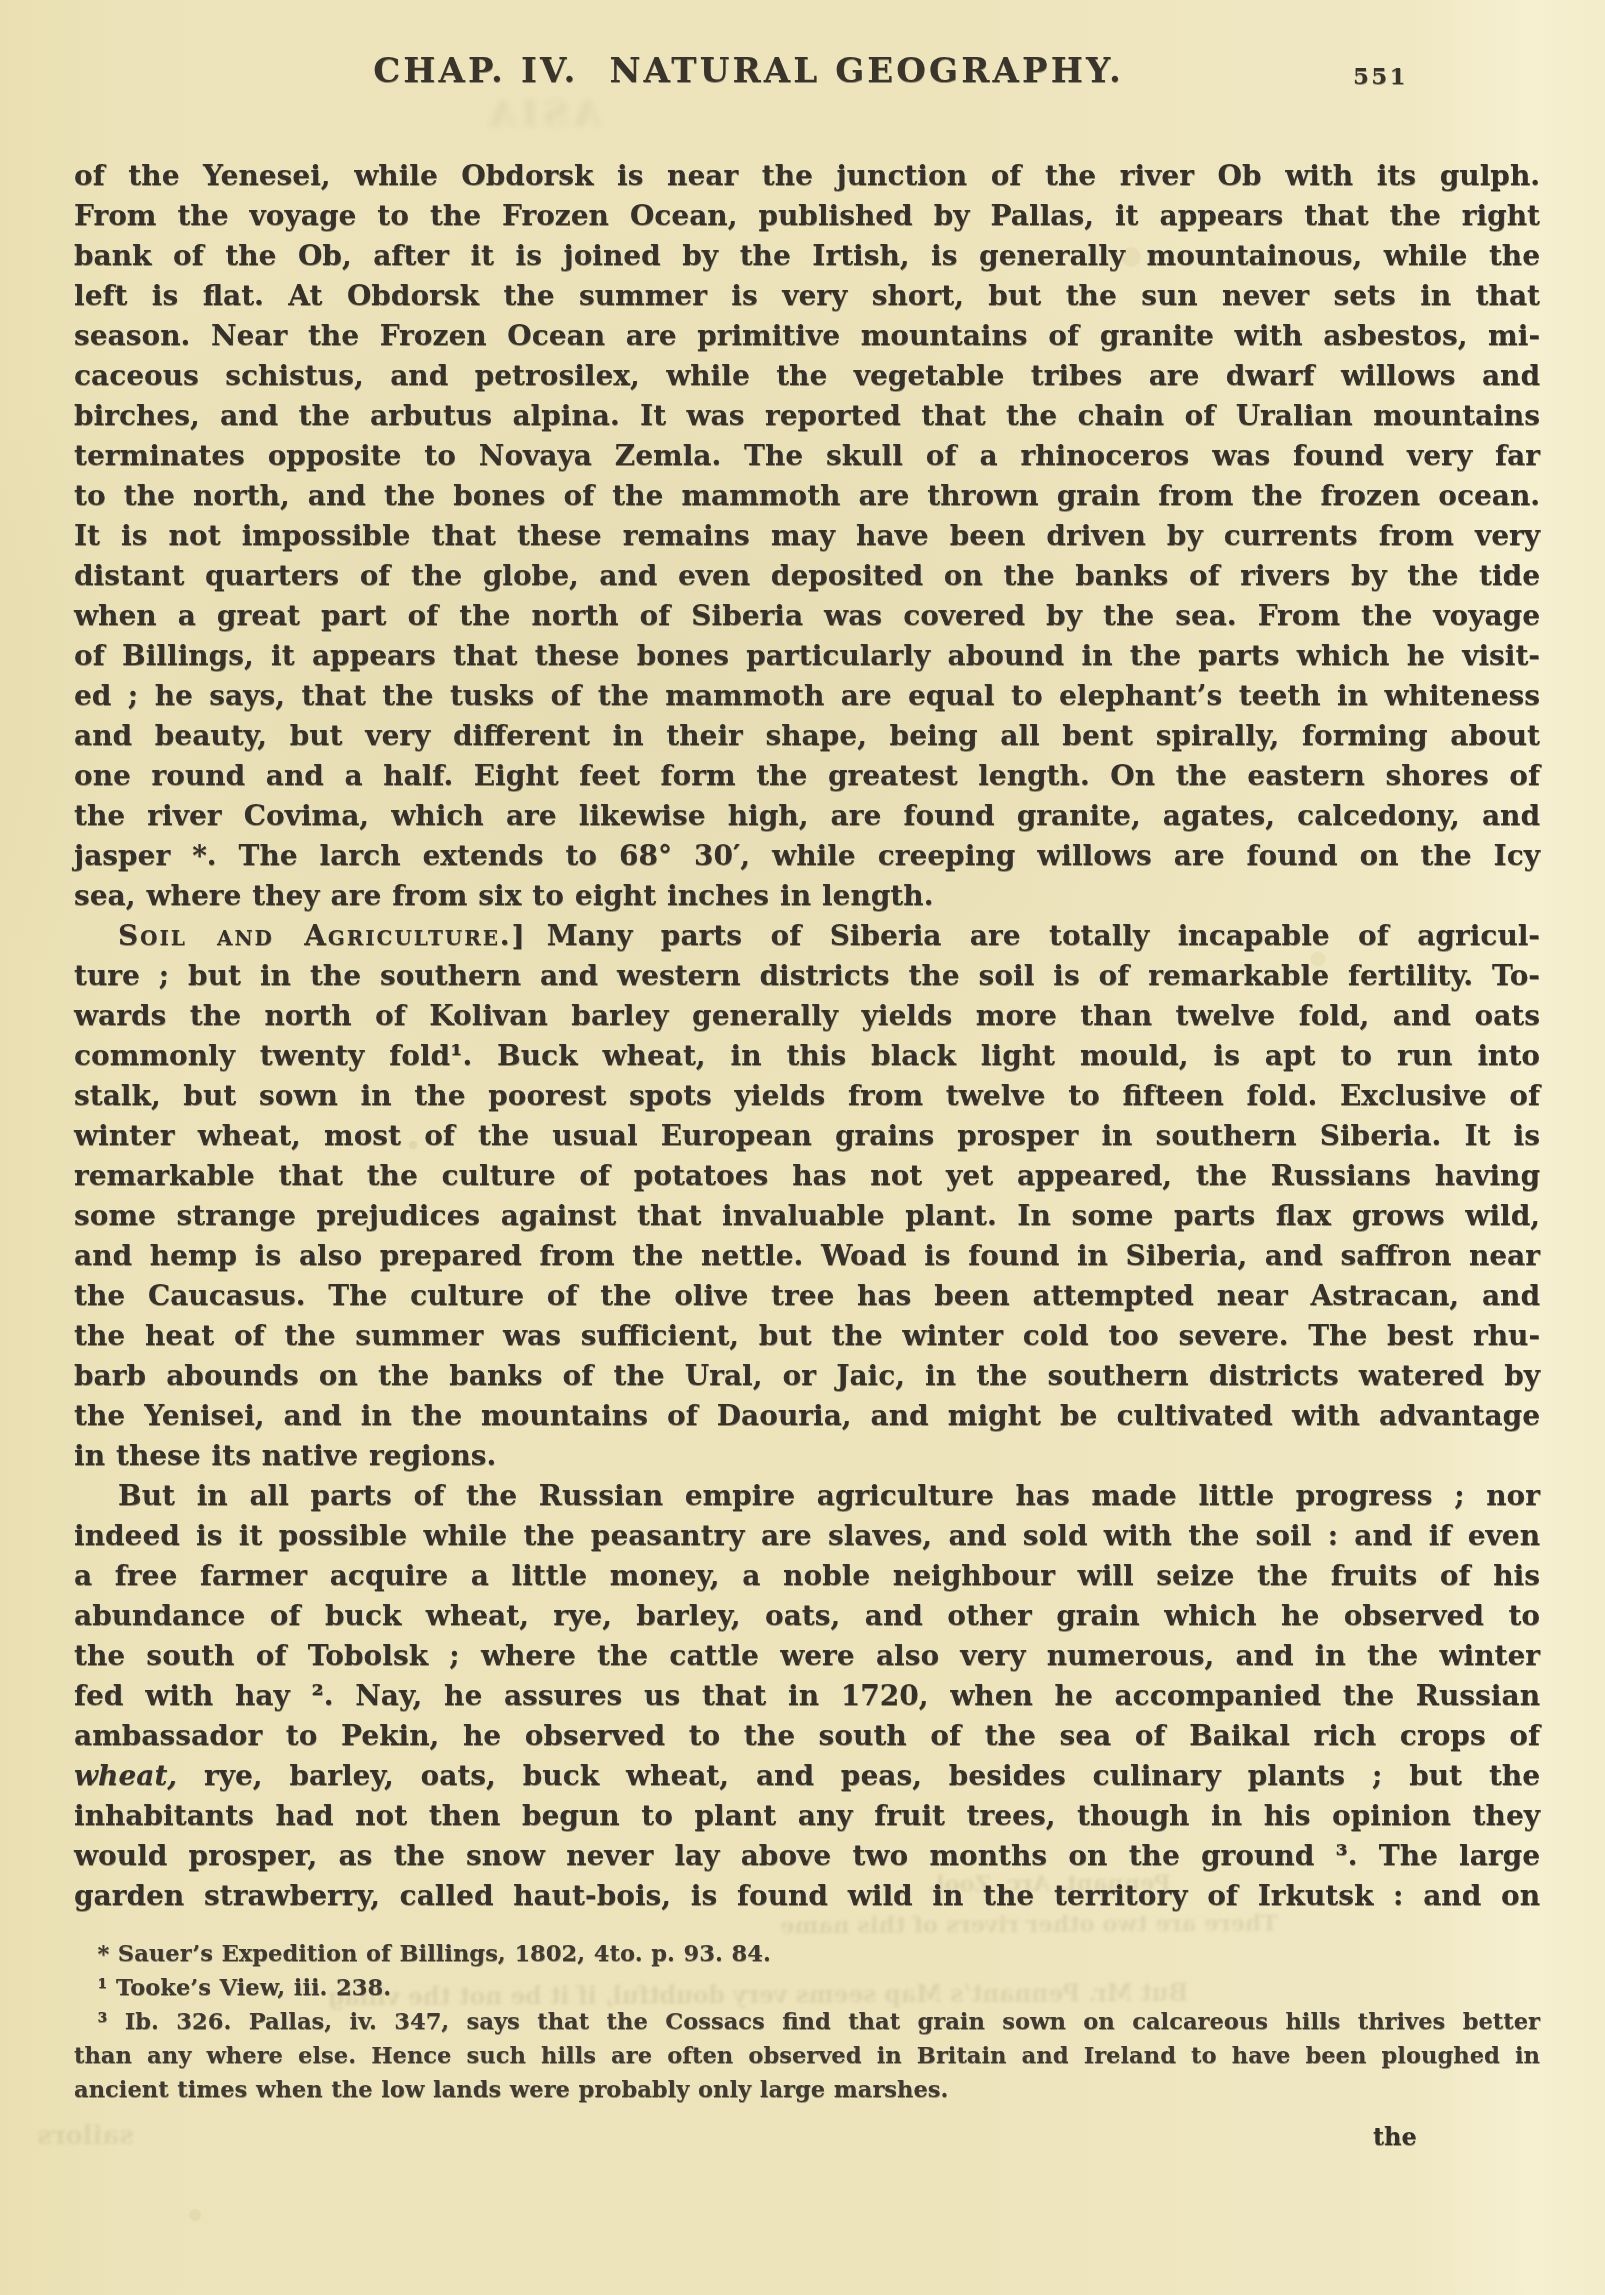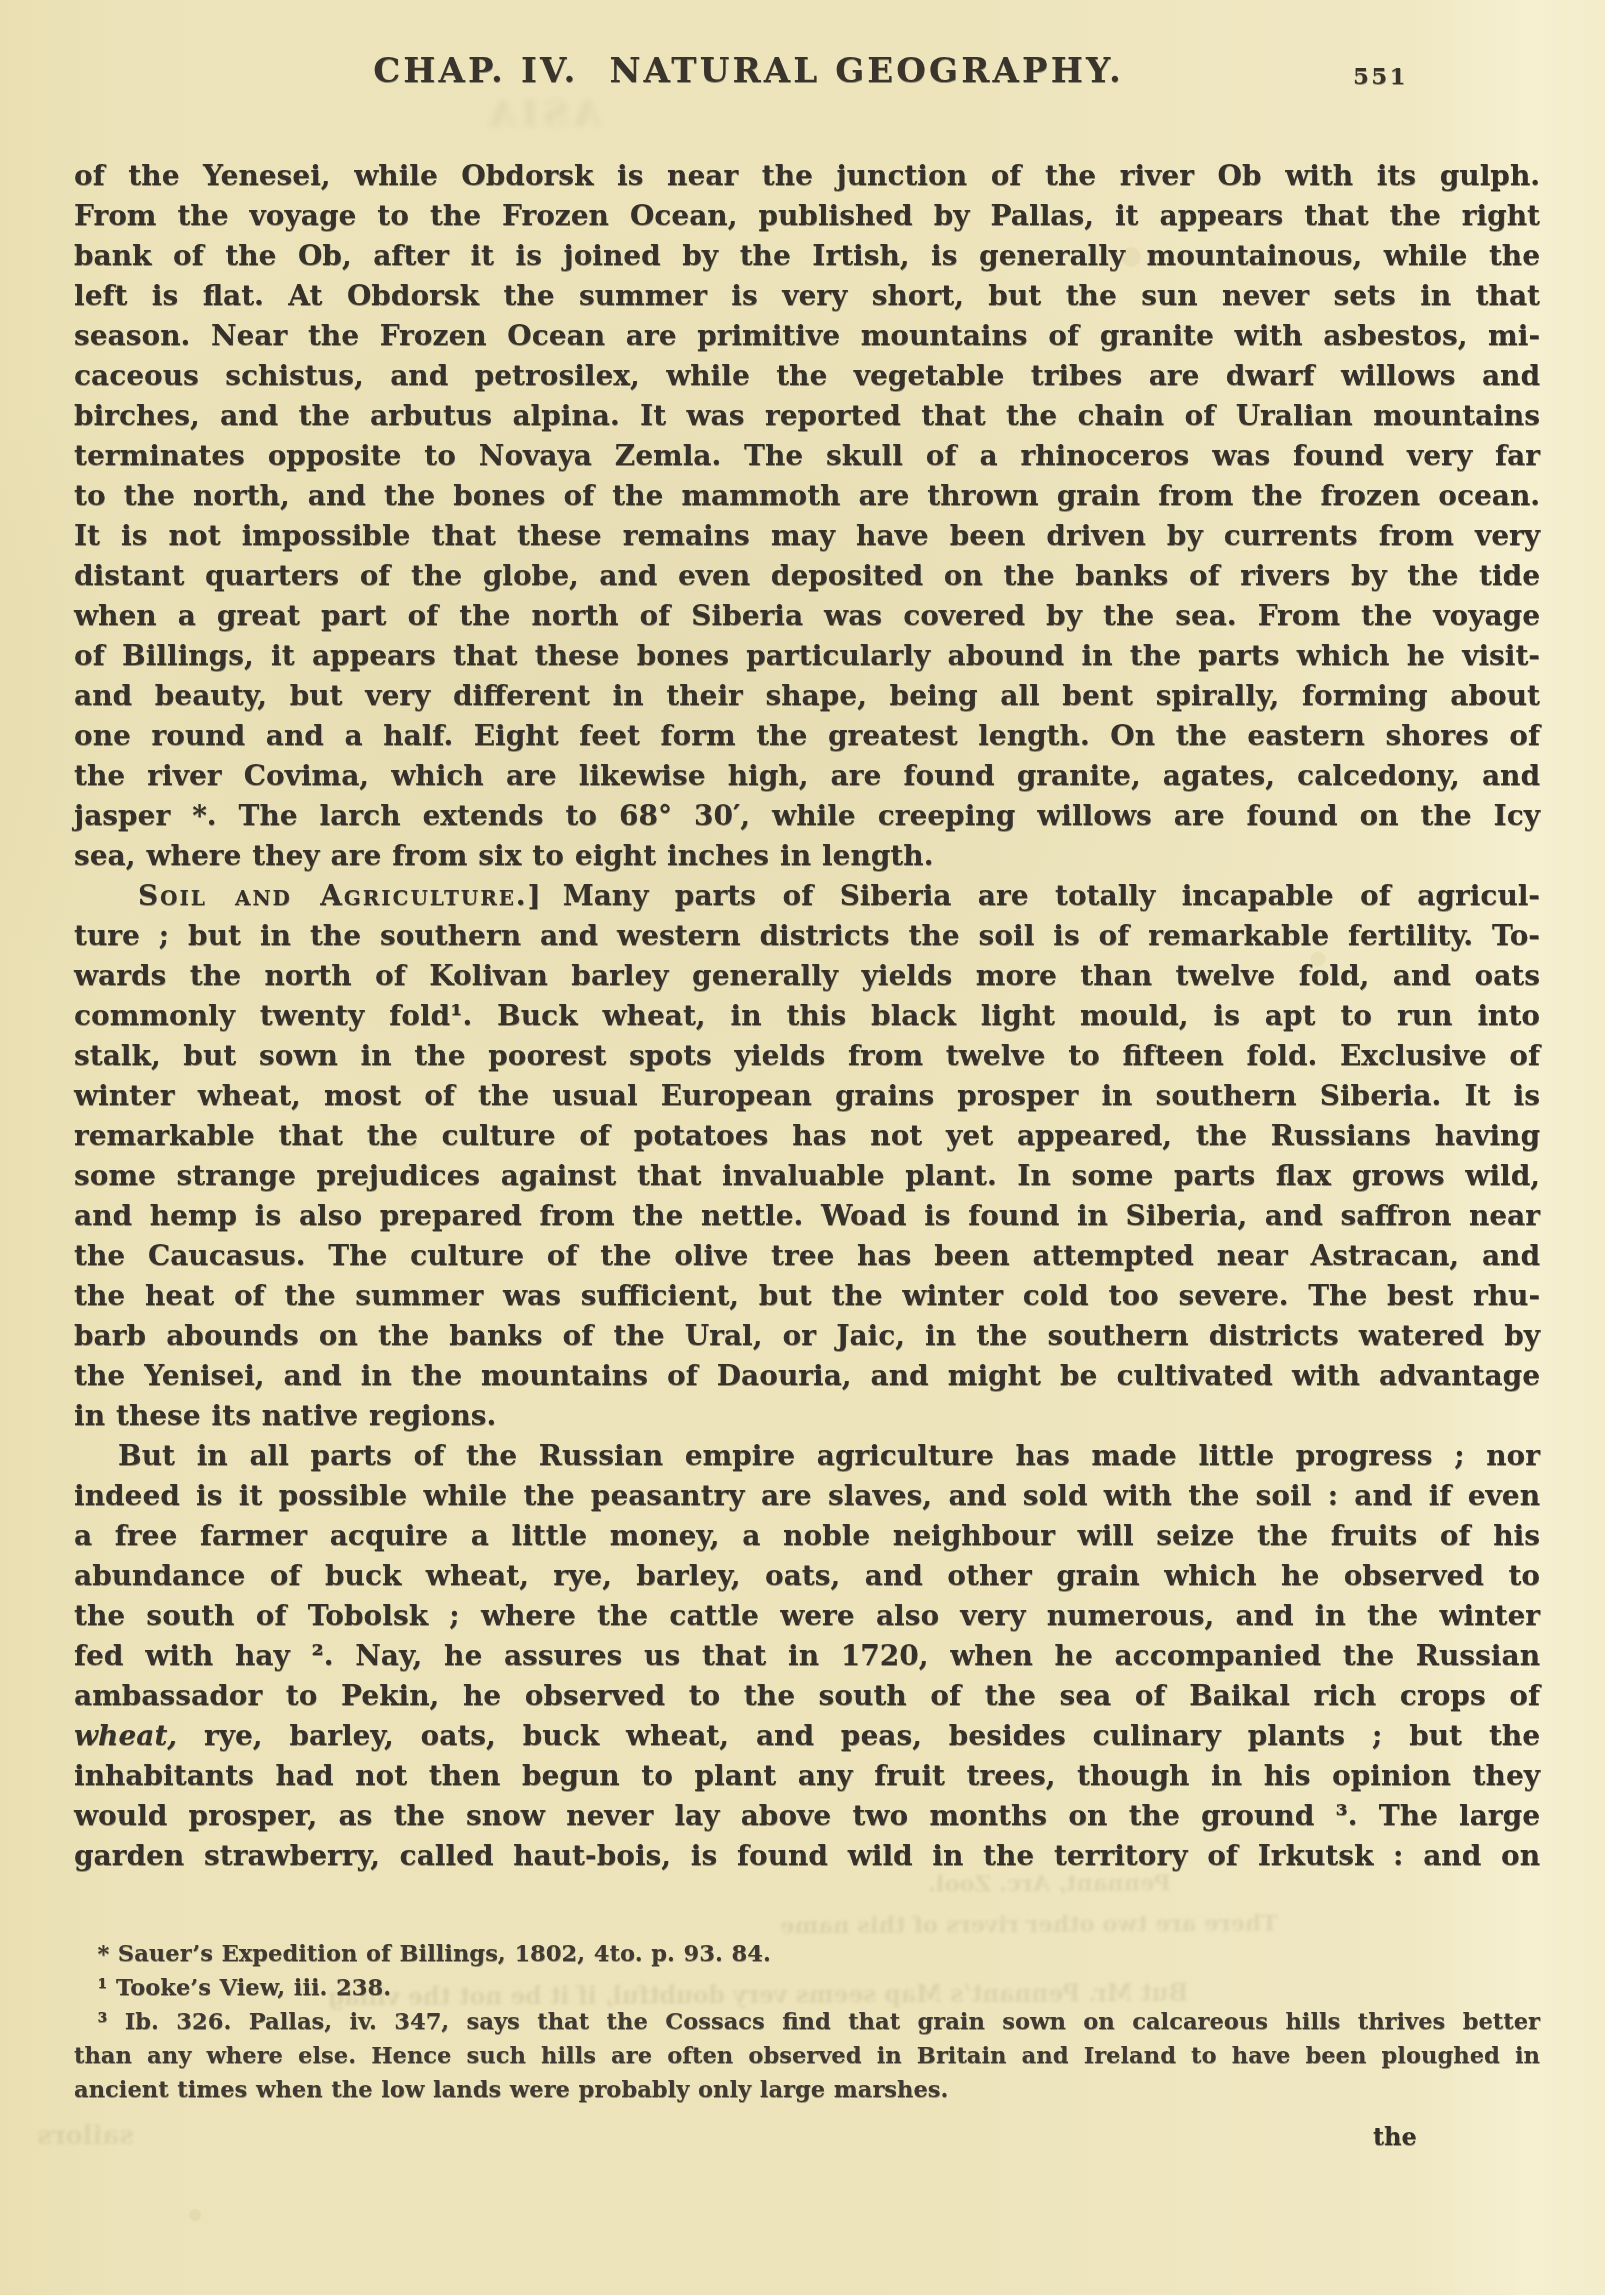--- a/index.html
+++ b/index.html
@@ -34,21 +34,21 @@
     font-size: 23px; letter-spacing: 2.3px; color: #3a352c;
   }
 
   .body-text {
     position: absolute; left: 74px; top: 156px; width: 1466px;
     font-size: 28px; line-height: 40px; word-spacing: 1.2px;
   }
   .ln { text-align: justify; text-align-last: justify; }
   .ln.end { text-align-last: left; }
   .indent { text-indent: 44px; }
-  .lead { font-variant: small-caps; letter-spacing: 1.9px; margin-right: 20px; margin-left: 20px; }
+  .lead { font-variant: small-caps; letter-spacing: 1.9px; margin-right: 20px; }
   .ital { font-style: italic; }
 
   .footnotes {
     position: absolute; left: 74px; top: 1936px; width: 1466px;
     font-size: 22.6px; line-height: 34px; color: #403a32; word-spacing: 0.8px;
   }
   .fline { text-align: left; }
   .fline.j { text-align: justify; text-align-last: justify; }
   .fn-indent { text-indent: 23.4px; }
 
@@ -90,20 +90,21 @@
       <div class="ln">left is flat. At Obdorsk the summer is very short, but the sun never sets in that</div>
       <div class="ln">season. Near the Frozen Ocean are primitive mountains of granite with asbestos, mi-</div>
       <div class="ln">caceous schistus, and petrosilex, while the vegetable tribes are dwarf willows and</div>
       <div class="ln">birches, and the arbutus alpina. It was reported that the chain of Uralian mountains</div>
       <div class="ln">terminates opposite to Novaya Zemla. The skull of a rhinoceros was found very far</div>
       <div class="ln">to the north, and the bones of the mammoth are thrown grain from the frozen ocean.</div>
       <div class="ln">It is not impossible that these remains may have been driven by currents from very</div>
       <div class="ln">distant quarters of the globe, and even deposited on the banks of rivers by the tide</div>
       <div class="ln">when a great part of the north of Siberia was covered by the sea. From the voyage</div>
       <div class="ln">of Billings, it appears that these bones particularly abound in the parts which he visit-</div>
+      <div class="ln">ed ; he says, that the tusks of the mammoth are equal to elephant’s teeth in whiteness</div>
       <div class="ln">and beauty, but very different in their shape, being all bent spirally, forming about</div>
       <div class="ln">one round and a half. Eight feet form the greatest length. On the eastern shores of</div>
       <div class="ln">the river Covima, which are likewise high, are found granite, agates, calcedony, and</div>
       <div class="ln">jasper *. The larch extends to 68° 30′, while creeping willows are found on the Icy</div>
       <div class="ln end">sea, where they are from six to eight inches in length.</div>
     </div>
 
     <div class="para">
       <div class="ln indent"><span class="lead">Soil and Agriculture.]</span><span>Many parts of Siberia are totally incapable of agricul-</span></div>
       <div class="ln">ture ; but in the southern and western districts the soil is of remarkable fertility. To-</div>

